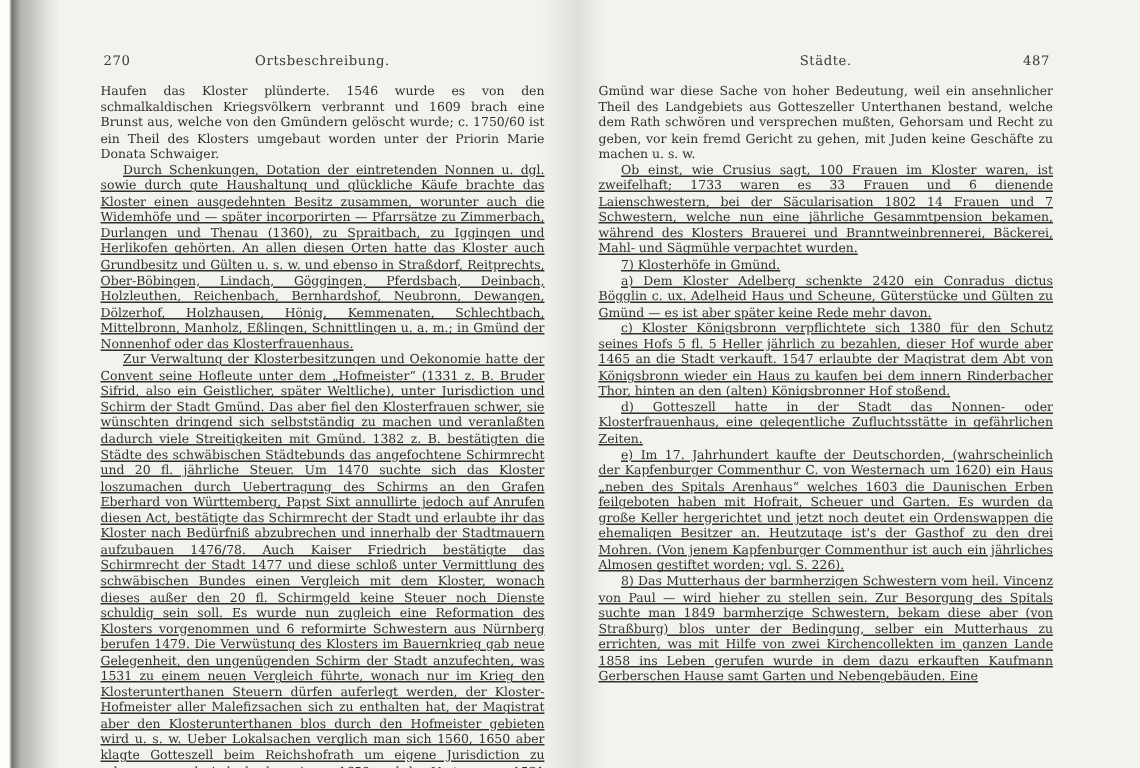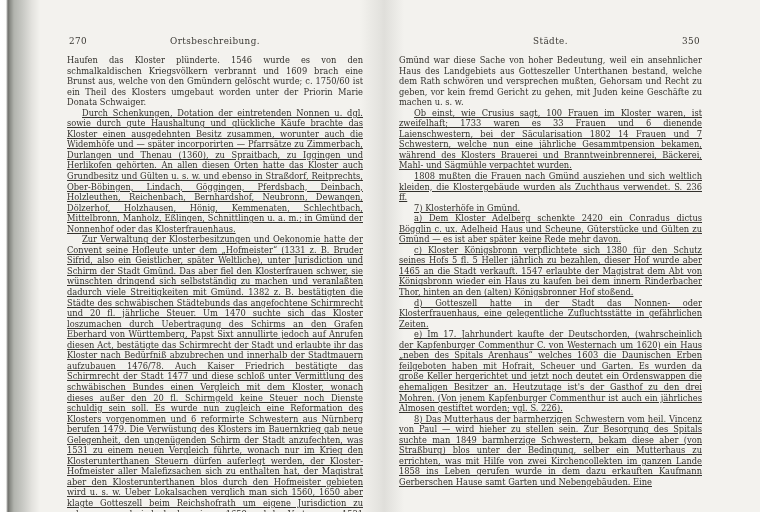--- a/index.html
+++ b/index.html
@@ -65,26 +65,25 @@
     <div class="page-body" data-name="page-body-left">
         <p class="para" data-name="paragraph">Haufen das Kloster plünderte. 1546 wurde es von den schmalkaldischen Kriegsvölkern verbrannt und 1609 brach eine Brunst aus, welche von den Gmündern gelöscht wurde; c. 1750/60 ist ein Theil des Klosters umgebaut worden unter der Priorin Marie Donata Schwaiger.</p>
         <p class="para indent" data-name="paragraph">Durch Schenkungen, Dotation der eintretenden Nonnen u. dgl. sowie durch gute Haushaltung und glückliche Käufe brachte das Kloster einen ausgedehnten Besitz zusammen, worunter auch die Widemhöfe und — später incorporirten — Pfarrsätze zu Zimmerbach, Durlangen und Thenau (1360), zu Spraitbach, zu Iggingen und Herlikofen gehörten. An allen diesen Orten hatte das Kloster auch Grundbesitz und Gülten u. s. w. und ebenso in Straßdorf, Reitprechts, Ober-Böbingen, Lindach, Göggingen, Pferdsbach, Deinbach, Holzleuthen, Reichenbach, Bernhardshof, Neubronn, Dewangen, Dölzerhof, Holzhausen, Hönig, Kemmenaten, Schlechtbach, Mittelbronn, Manholz, Eßlingen, Schnittlingen u. a. m.; in Gmünd der Nonnenhof oder das Klosterfrauenhaus.</p>
         <p class="para indent" data-name="paragraph">Zur Verwaltung der Klosterbesitzungen und Oekonomie hatte der Convent seine Hofleute unter dem „Hofmeister“ (1331 z. B. Bruder Sifrid, also ein Geistlicher, später Weltliche), unter Jurisdiction und Schirm der Stadt Gmünd. Das aber fiel den Klosterfrauen schwer, sie wünschten dringend sich selbstständig zu machen und veranlaßten dadurch viele Streitigkeiten mit Gmünd. 1382 z. B. bestätigten die Städte des schwäbischen Städtebunds das angefochtene Schirmrecht und 20 fl. jährliche Steuer. Um 1470 suchte sich das Kloster loszumachen durch Uebertragung des Schirms an den Grafen Eberhard von Württemberg, Papst Sixt annullirte jedoch auf Anrufen diesen Act, bestätigte das Schirmrecht der Stadt und erlaubte ihr das Kloster nach Bedürfniß abzubrechen und innerhalb der Stadtmauern aufzubauen 1476/78. Auch Kaiser Friedrich bestätigte das Schirmrecht der Stadt 1477 und diese schloß unter Vermittlung des schwäbischen Bundes einen Vergleich mit dem Kloster, wonach dieses außer den 20 fl. Schirmgeld keine Steuer noch Dienste schuldig sein soll. Es wurde nun zugleich eine Reformation des Klosters vorgenommen und 6 reformirte Schwestern aus Nürnberg berufen 1479. Die Verwüstung des Klosters im Bauernkrieg gab neue Gelegenheit, den ungenügenden Schirm der Stadt anzufechten, was 1531 zu einem neuen Vergleich führte, wonach nur im Krieg den Klosterunterthanen Steuern dürfen auferlegt werden, der Kloster-Hofmeister aller Malefizsachen sich zu enthalten hat, der Magistrat aber den Klosterunterthanen blos durch den Hofmeister gebieten wird u. s. w. Ueber Lokalsachen verglich man sich 1560, 1650 aber klagte Gotteszell beim Reichshofrath um eigene Jurisdiction zu erlangen, wurde jedoch abgewiesen 1659 und der Vertrag von 1531 bestätigt. Auch 1726 wurde wieder ein Vergleich über Schutzgeld und Steuer ec. gemacht. Für</p>
       </div>
   </div>
 
   <div class="page page-right" data-name="page-right">
     <div class="running-head" data-name="running-head-right">
       <span class="rtitle" data-name="running-title-right">Städte.</span>
-      <span class="folio" data-name="page-number-right">350</span>
+      <span class="folio" data-name="page-number-right">487</span>
     </div>
     <div class="page-body" data-name="page-body-right">
-        <p class="para" data-name="paragraph">Gmünd war diese Sache von hoher Bedeutung, weil ein ansehnlicher Haus des Landgebiets aus Gotteszeller Unterthanen bestand, welche dem Rath schwören und versprechen mußten, Gehorsam und Recht zu geben, vor kein fremd Gericht zu gehen, mit Juden keine Geschäfte zu machen u. s. w.</p>
+        <p class="para" data-name="paragraph">Gmünd war diese Sache von hoher Bedeutung, weil ein ansehnlicher Theil des Landgebiets aus Gotteszeller Unterthanen bestand, welche dem Rath schwören und versprechen mußten, Gehorsam und Recht zu geben, vor kein fremd Gericht zu gehen, mit Juden keine Geschäfte zu machen u. s. w.</p>
         <p class="para indent" data-name="paragraph">Ob einst, wie Crusius sagt, 100 Frauen im Kloster waren, ist zweifelhaft; 1733 waren es 33 Frauen und 6 dienende Laienschwestern, bei der Säcularisation 1802 14 Frauen und 7 Schwestern, welche nun eine jährliche Gesammtpension bekamen, während des Klosters Brauerei und Branntweinbrennerei, Bäckerei, Mahl- und Sägmühle verpachtet wurden.</p>
-        <p class="para indent" data-name="paragraph">1808 mußten die Frauen nach Gmünd ausziehen und sich weltlich kleiden, die Klostergebäude wurden als Zuchthaus verwendet. S. 236 ff.</p>
         <p class="para indent" data-name="paragraph">7) Klosterhöfe in Gmünd.</p>
         <p class="para indent" data-name="paragraph">a) Dem Kloster Adelberg schenkte 2420 ein Conradus dictus Bögglin c. ux. Adelheid Haus und Scheune, Güterstücke und Gülten zu Gmünd — es ist aber später keine Rede mehr davon.</p>
         <p class="para indent" data-name="paragraph">c) Kloster Königsbronn verpflichtete sich 1380 für den Schutz seines Hofs 5 fl. 5 Heller jährlich zu bezahlen, dieser Hof wurde aber 1465 an die Stadt verkauft. 1547 erlaubte der Magistrat dem Abt von Königsbronn wieder ein Haus zu kaufen bei dem innern Rinderbacher Thor, hinten an den (alten) Königsbronner Hof stoßend.</p>
         <p class="para indent" data-name="paragraph">d) Gotteszell hatte in der Stadt das Nonnen- oder Klosterfrauenhaus, eine gelegentliche Zufluchtsstätte in gefährlichen Zeiten.</p>
         <p class="para indent" data-name="paragraph">e) Im 17. Jahrhundert kaufte der Deutschorden, (wahrscheinlich der Kapfenburger Commenthur C. von Westernach um 1620) ein Haus „neben des Spitals Arenhaus“ welches 1603 die Daunischen Erben feilgeboten haben mit Hofrait, Scheuer und Garten. Es wurden da große Keller hergerichtet und jetzt noch deutet ein Ordenswappen die ehemaligen Besitzer an. Heutzutage ist's der Gasthof zu den drei Mohren. (Von jenem Kapfenburger Commenthur ist auch ein jährliches Almosen gestiftet worden; vgl. S. 226).</p>
         <p class="para indent" data-name="paragraph">8) Das Mutterhaus der barmherzigen Schwestern vom heil. Vincenz von Paul — wird hieher zu stellen sein. Zur Besorgung des Spitals suchte man 1849 barmherzige Schwestern, bekam diese aber (von Straßburg) blos unter der Bedingung, selber ein Mutterhaus zu errichten, was mit Hilfe von zwei Kirchencollekten im ganzen Lande 1858 ins Leben gerufen wurde in dem dazu erkauften Kaufmann Gerberschen Hause samt Garten und Nebengebäuden. Eine</p>
       </div>
   </div>
 </div>
 

